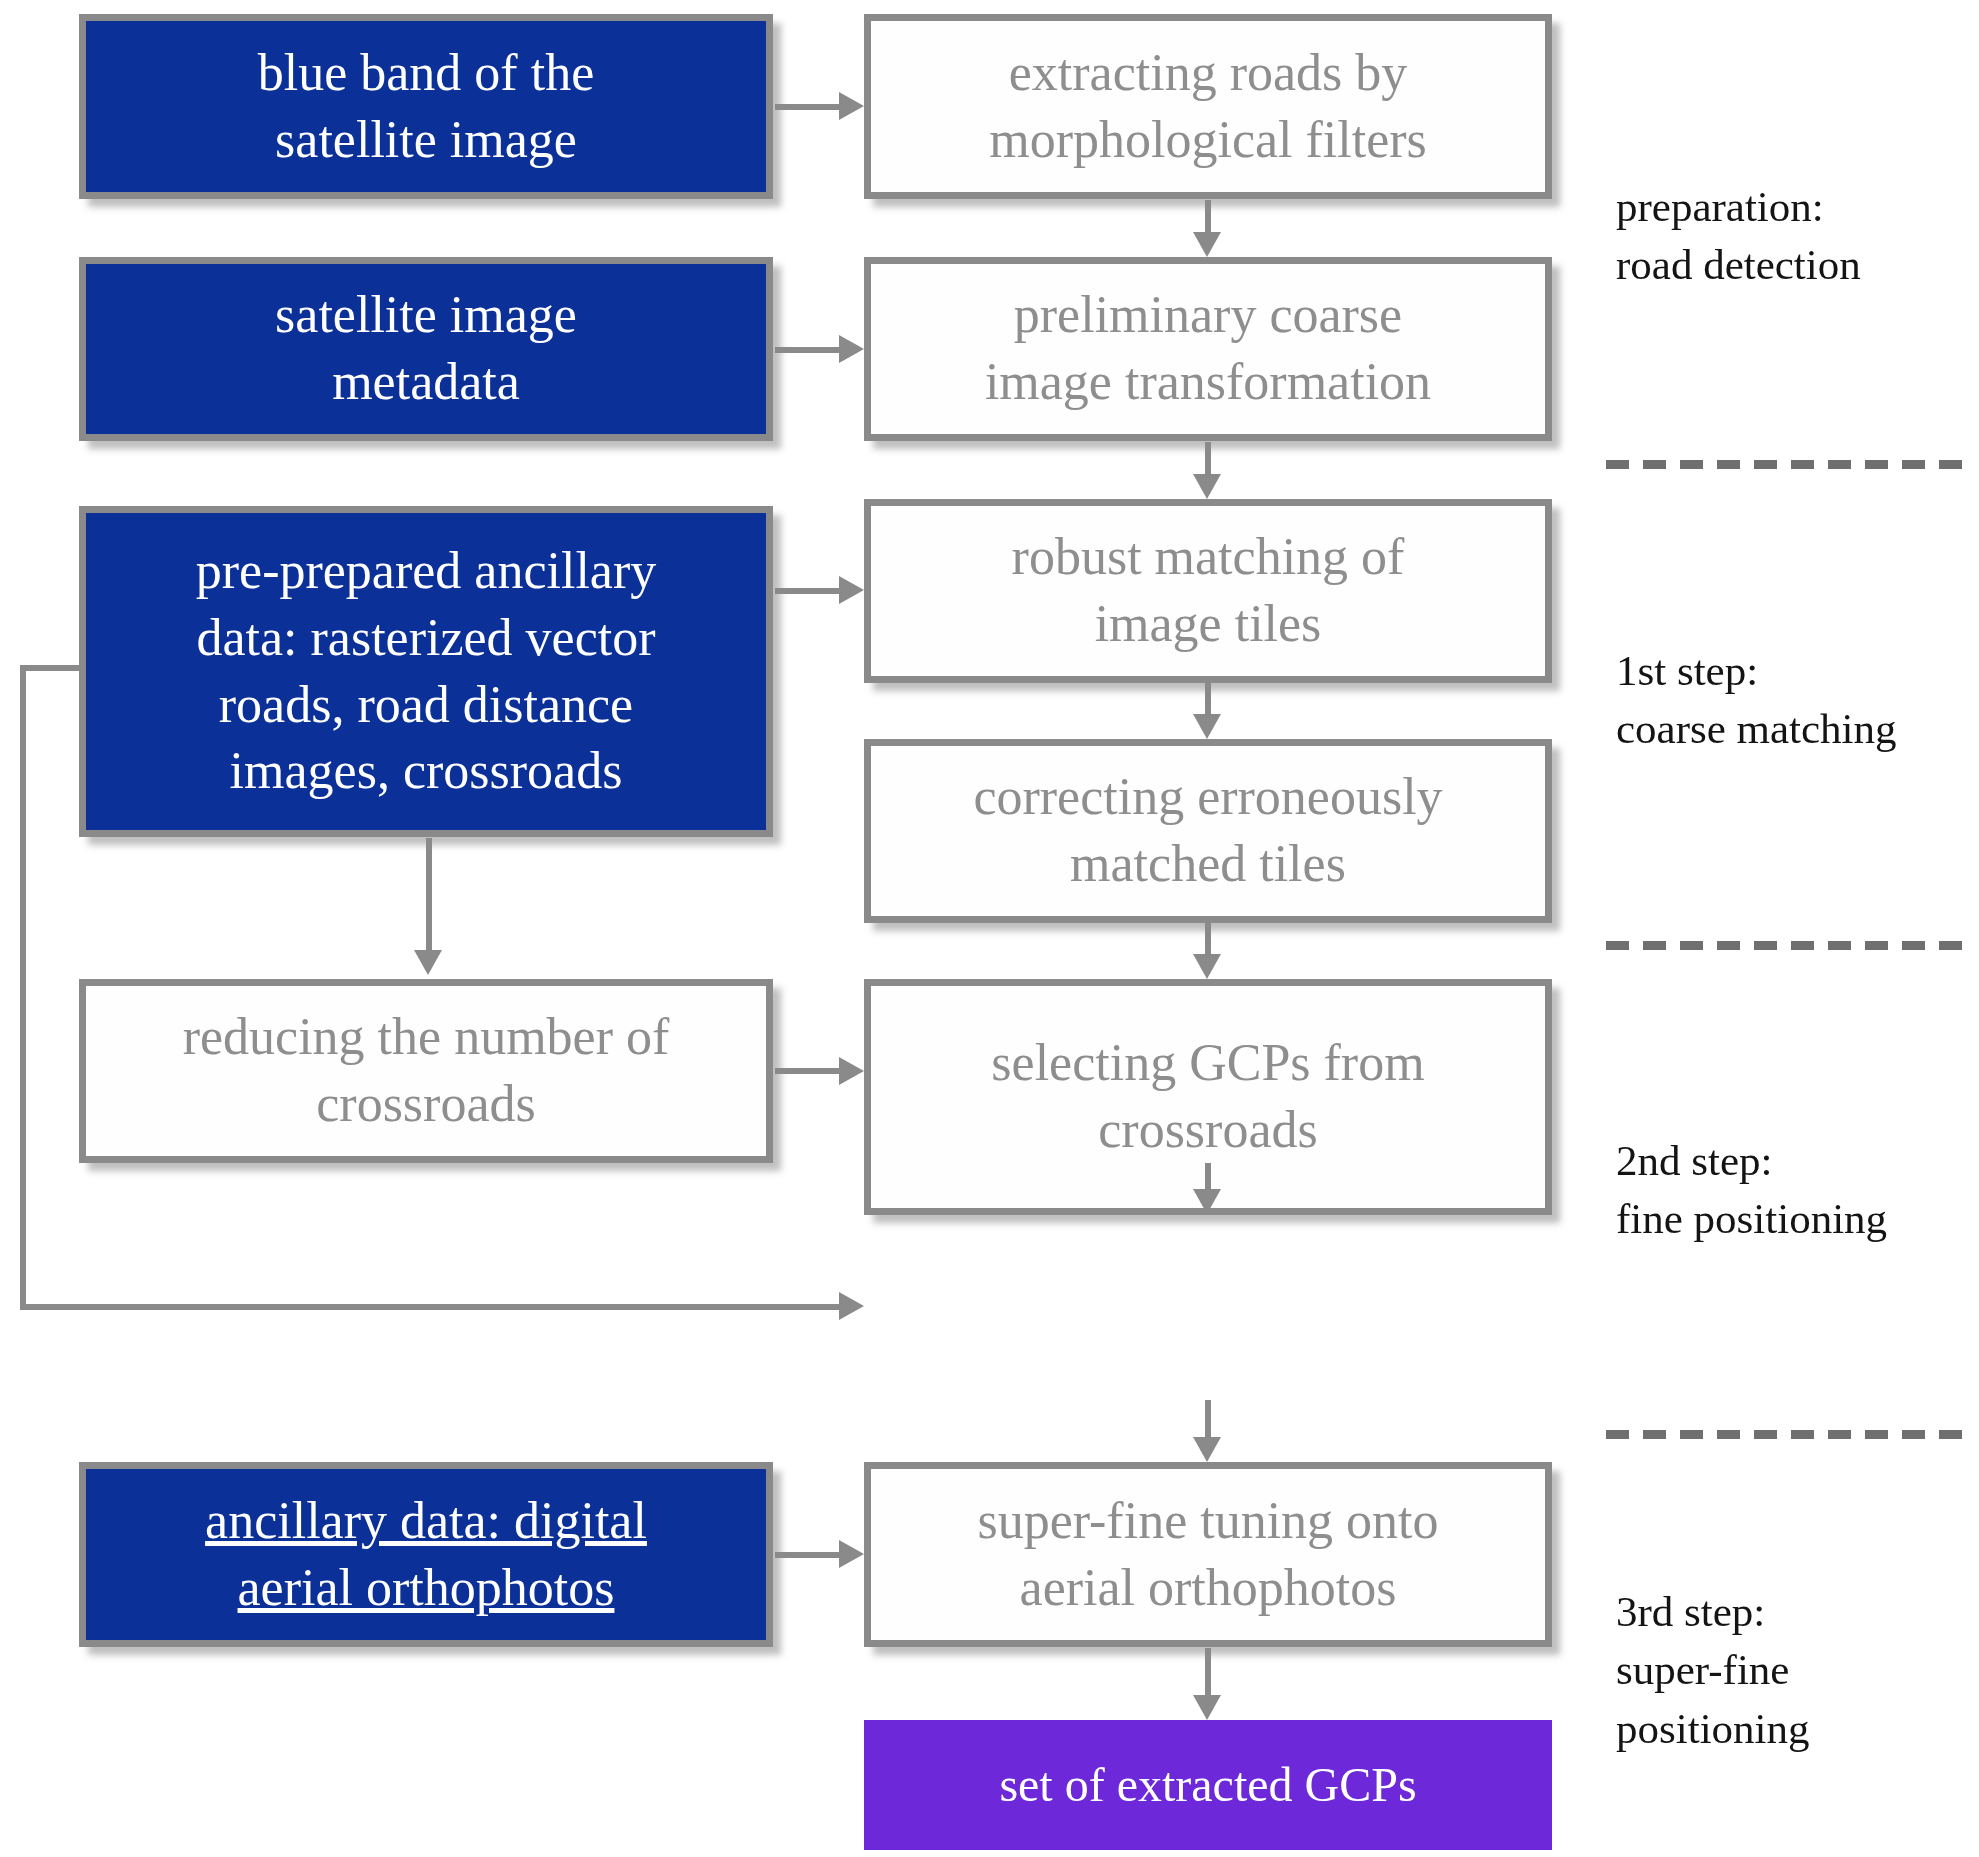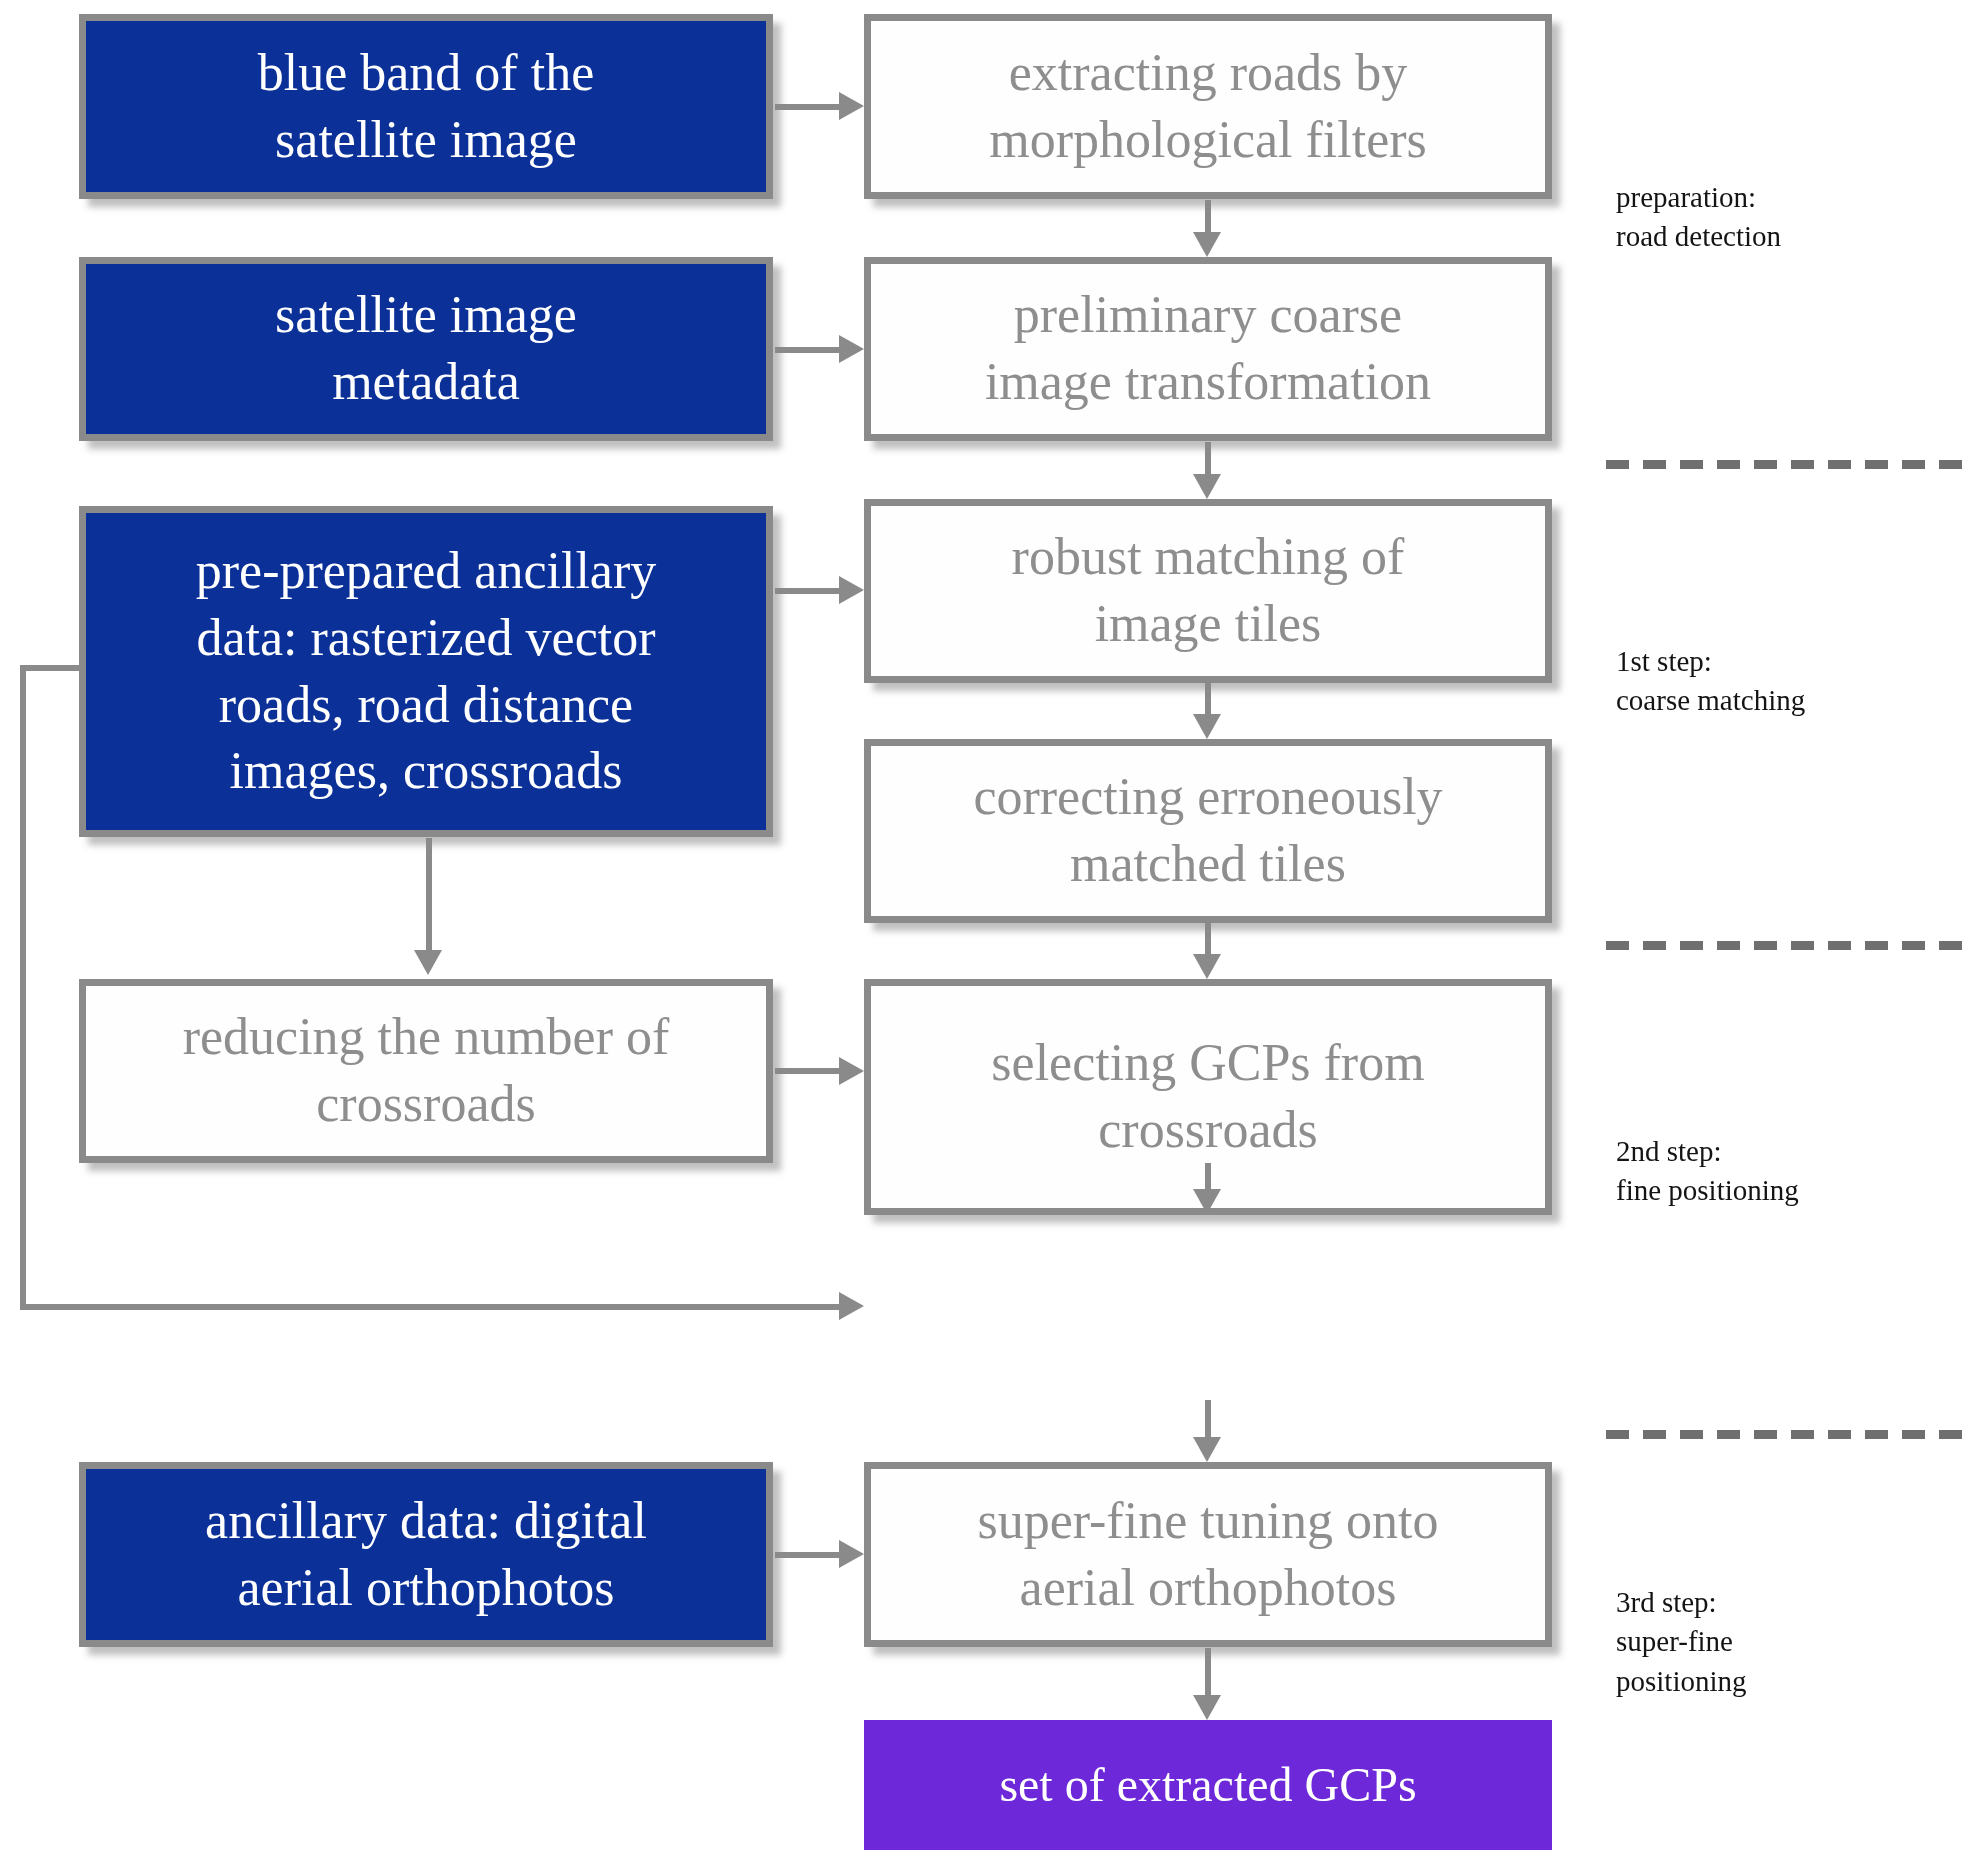--- a/index.html
+++ b/index.html
@@ -31,21 +31,21 @@
   .result {
     background: #6d28d9; color: #ffffff;
     border: none; box-shadow: none;
     font-size: 48px;
   }
   .phase-label {
     position: absolute;
     left: 1616px;
     width: 357px;
     color: #141414;
-    font-size: 29px;
+    font-size: 43px;
     line-height: 1.36;
     white-space: pre-line;
   }
   .dashes {
     position: absolute;
     left: 1606px;
     width: 359px;
     height: 8.6px;
     background: repeating-linear-gradient(90deg, #6f6f6f 0 23px, transparent 23px 37px);
   }
@@ -62,21 +62,21 @@
     position: absolute; width: 0; height: 0;
     border-top: 25px solid #8a8a8a;
     border-left: 14.4px solid transparent;
     border-right: 14.4px solid transparent;
   }
   
   #b-blue-band   { top: 14.4px;   height: 185px; }
   #b-metadata    { top: 257px;  height: 184px; }
   #b-ancillary   { top: 506px;  height: 331px; }
   #b-reducing    { top: 979px; height: 184px; }
-  #b-orthophotos { top: 1462px; height: 185px; }
+  #b-orthophotos { top: 1462px; height: 185px; text-decoration: underline; }
   
   #p-extracting  { top: 14.4px;   height: 185px; }
   #p-preliminary { top: 257px;  height: 184px; }
   #p-robust      { top: 499px;  height: 184px; }
   #p-correcting  { top: 739px;  height: 184px; }
   #p-selecting   { top: 979px; height: 236px; }
   #p-finetuning  { top: 1214px; height: 185px; }
   #p-superfine   { top: 1462px; height: 185px; }
   #p-result      { top: 1720px; height: 130px; }
   

